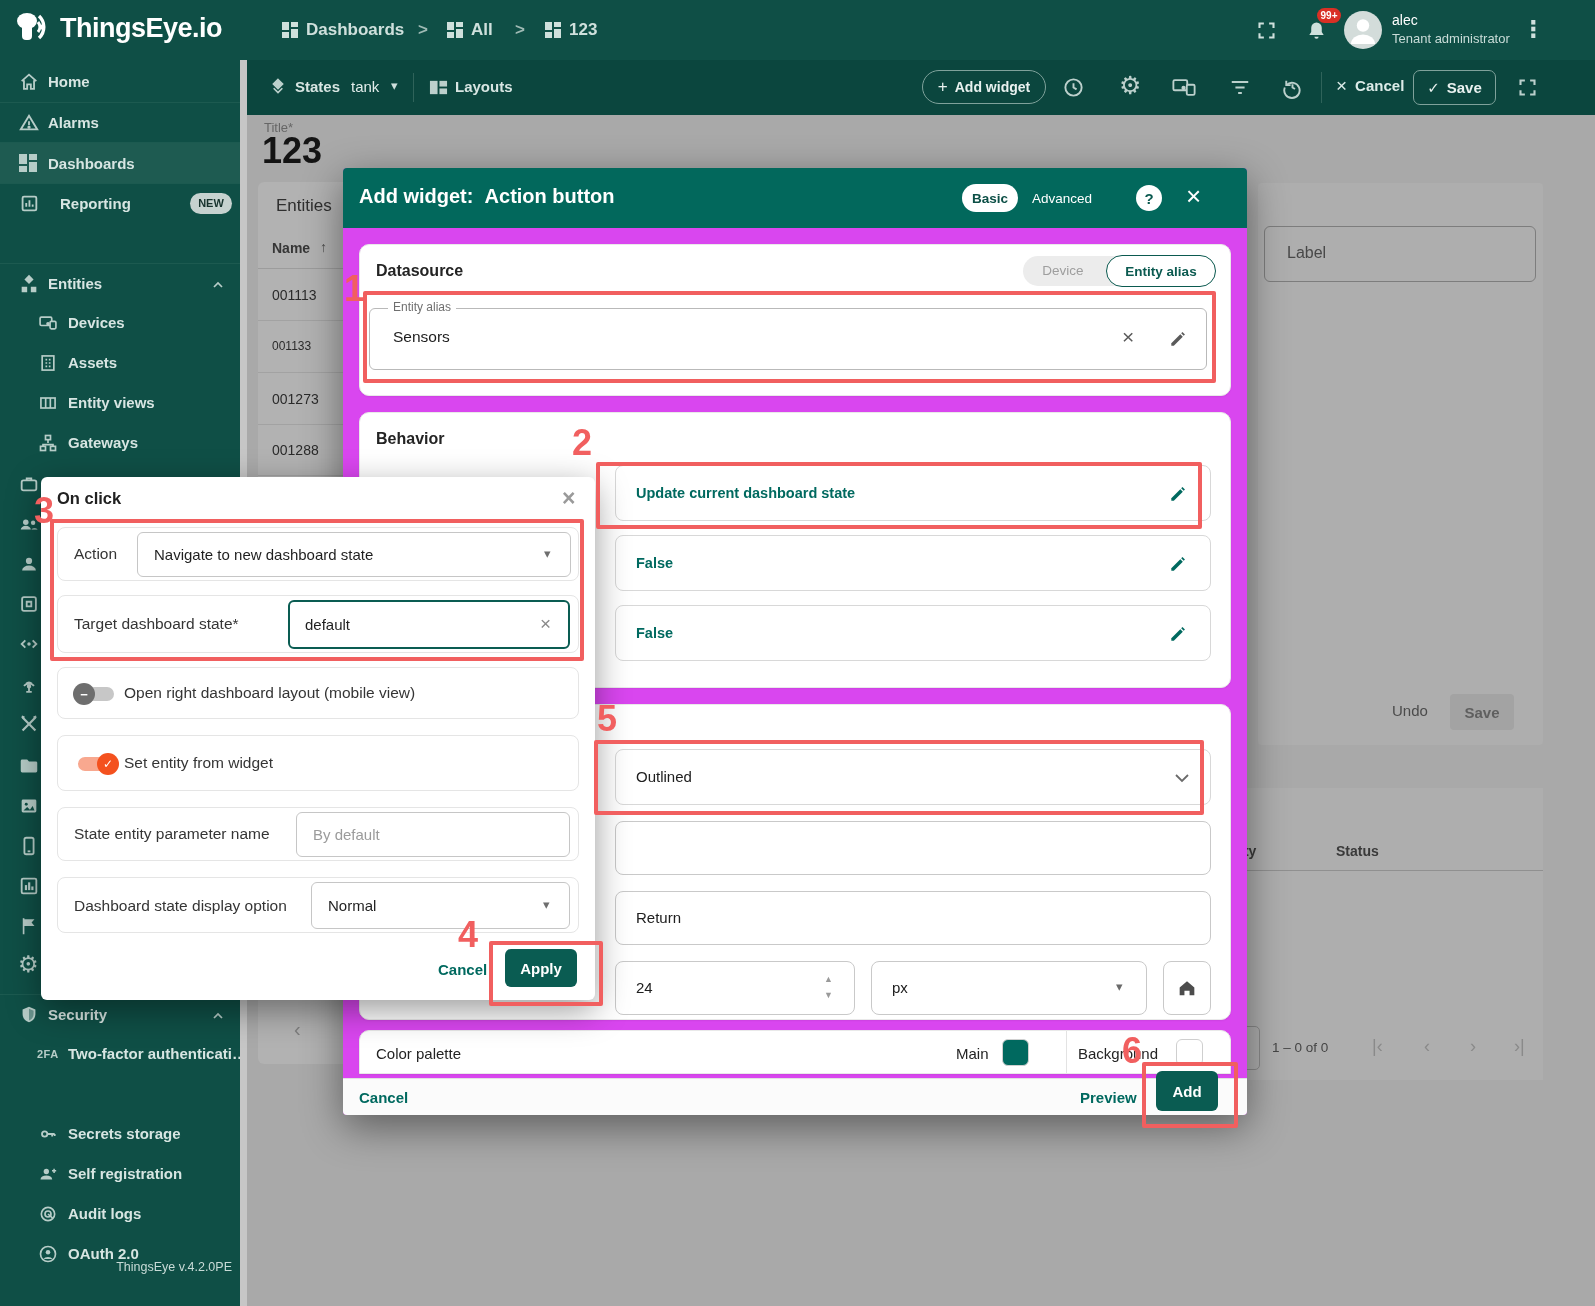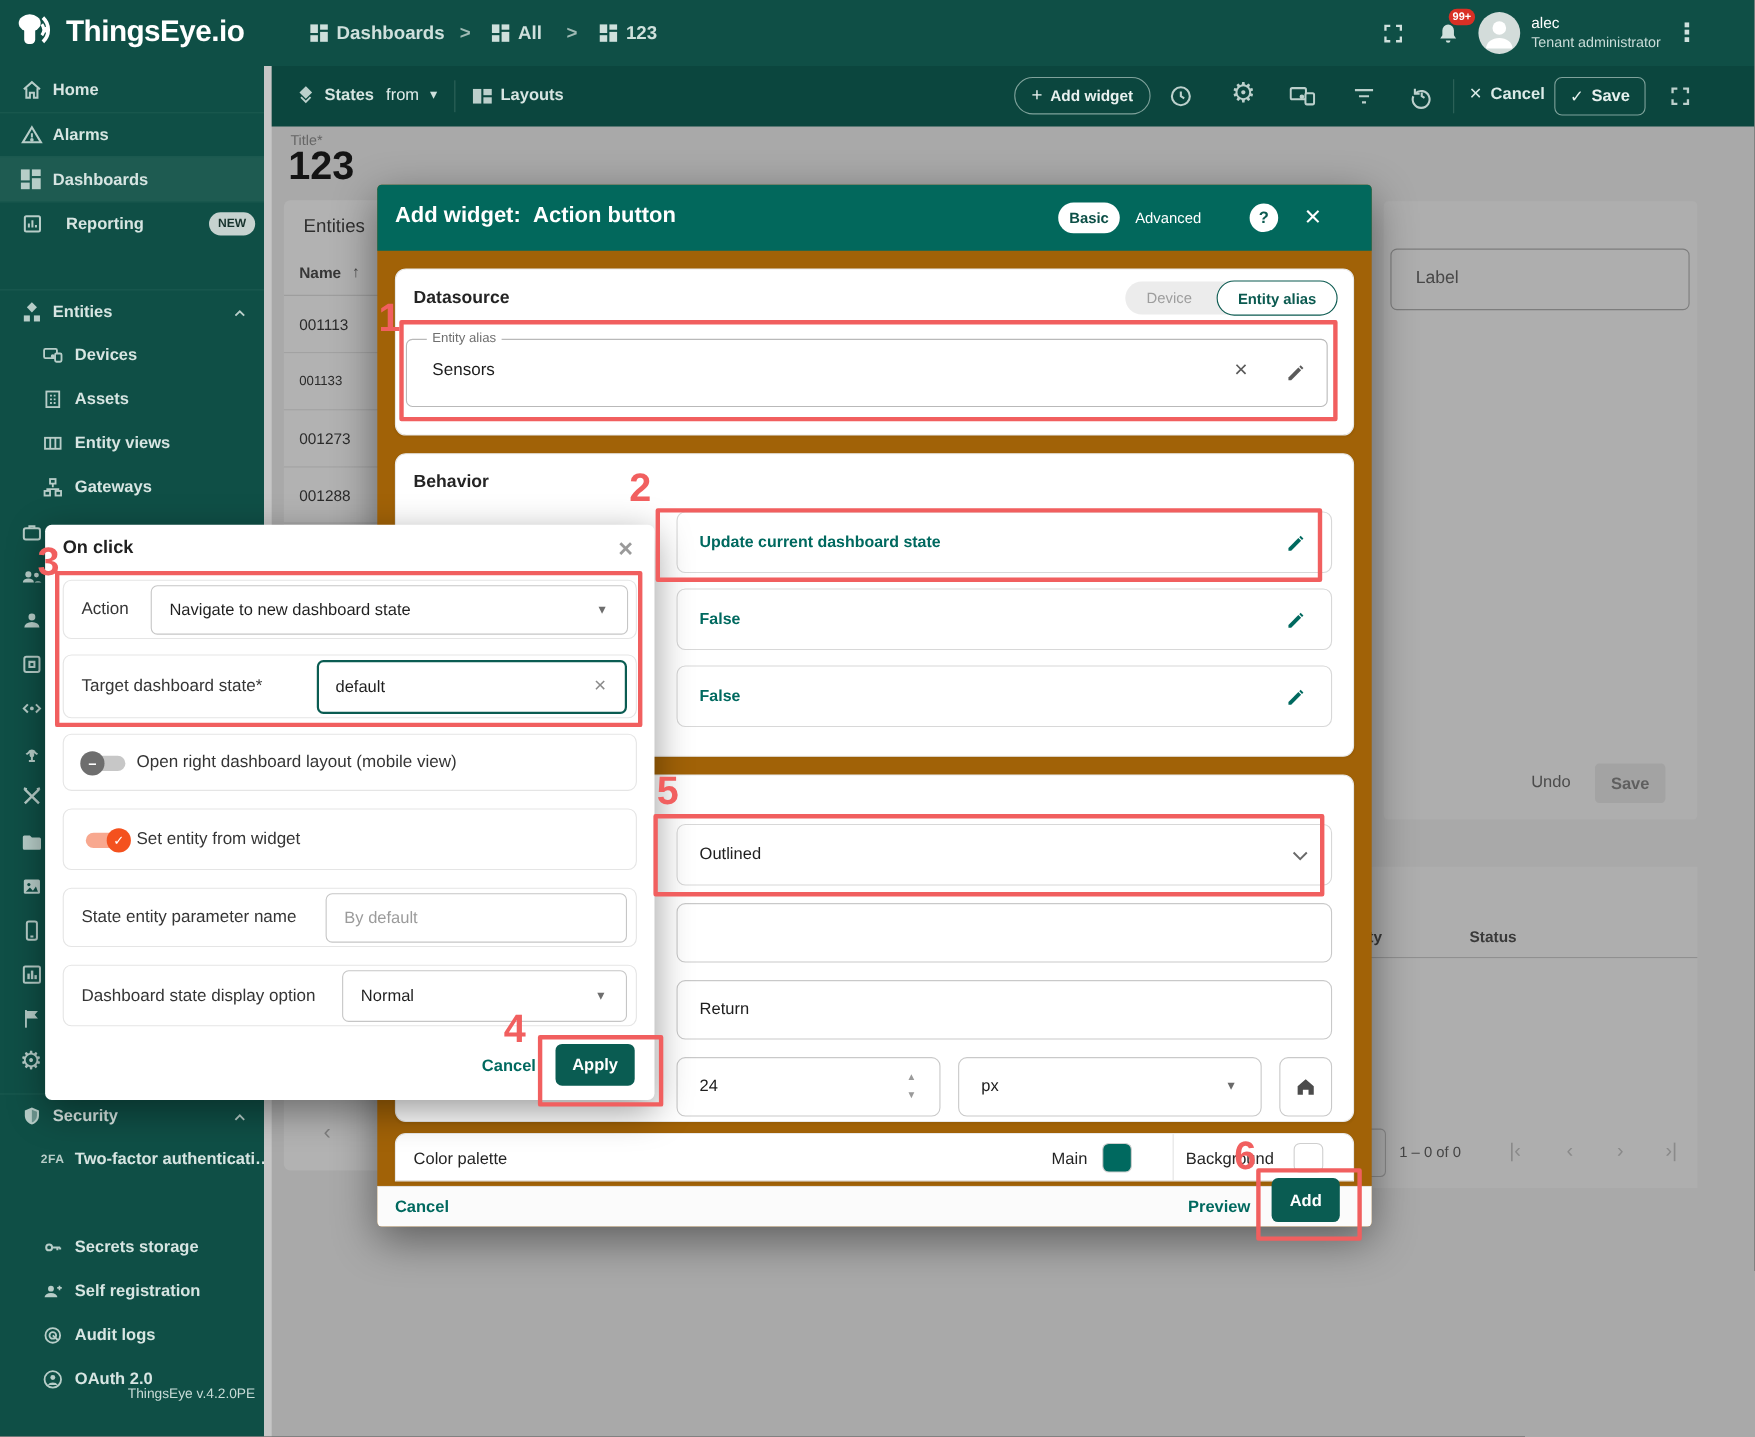--- a/index.html
+++ b/index.html
@@ -343,21 +343,21 @@
   <div class="a" style="left:240px;top:60px;width:7px;height:1246px;background:#c6c6c6;"></div>
 
   <div class="a" style="left:247px;top:60px;width:1348px;height:55px;background:var(--toolbar-bg,#0b463e);">
     <span class="a ic tb-ic" style="left:21px;top:17px;">
         <svg width="20" height="20" viewBox="0 0 24 24" fill="none" stroke="currentColor" stroke-width="2">
           <path d="M12 3l5.5 5.5L12 14 6.5 8.5z" fill="currentColor"></path>
           <path d="M6.8 13.5 12 18.7l5.2-5.2"></path>
         </svg>
       </span>
     <span class="a navlbl" style="left:48px;top:18px;">States</span>
-    <span class="a" style="left:104px;top:18px;font-size:15px;color:#e2edeb;">from</span>
+    <span class="a" style="left:104px;top:18px;font-size:15px;color:#e2edeb;">tank</span>
     <span class="a" style="left:144px;top:18px;font-size:13px;color:#cfe0dd;">▾</span>
     <span class="a" style="left:166px;top:13px;width:1px;height:29px;background:#2f635a;"></span>
     <span class="a ic tb-ic" style="left:182px;top:18px;">
         <svg width="19" height="19" viewBox="0 0 20 20" fill="currentColor">
           <rect x="1" y="3" width="8" height="14"></rect>
           <rect x="11" y="3" width="8" height="6"></rect>
           <rect x="11" y="11" width="8" height="6"></rect>
         </svg>
       </span>
     <span class="a navlbl" style="left:208px;top:18px;">Layouts</span>
@@ -442,21 +442,21 @@
     <span class="a" style="left:104px;top:55px;font-size:14px;font-weight:700;color:#3a3a3a;">Status</span>
     <div class="a" style="left:0;top:82px;width:100%;height:1px;background:#909090;"></div>
     <div class="a" style="left:6px;top:238px;width:22px;height:44px;border:1.5px solid #8a8a8a;border-radius:5px;"></div>
     <span class="a nw" style="left:40px;top:252px;font-size:13.5px;color:#454545;">1 – 0 of 0</span>
     <span class="a" style="left:140px;top:248px;font-size:18px;color:#8a8a8a;">|‹</span>
     <span class="a" style="left:192px;top:248px;font-size:18px;color:#8a8a8a;">‹</span>
     <span class="a" style="left:238px;top:248px;font-size:18px;color:#8a8a8a;">›</span>
     <span class="a" style="left:282px;top:248px;font-size:18px;color:#8a8a8a;">›|</span>
   </div>
 
-  <div class="a" style="left:343px;top:168px;width:904px;height:947px;background:#a16207;border-radius:4px;box-shadow:0 12px 40px rgba(0,0,0,.45);z-index:10;">
+  <div class="a" style="left:343px;top:168px;width:904px;height:947px;background:#d946ef;border-radius:4px;box-shadow:0 12px 40px rgba(0,0,0,.45);z-index:10;">
 
     <div class="a" style="left:0;top:0;width:904px;height:60px;background:var(--modal-header,#02685c);border-radius:4px 4px 0 0;">
       <span class="a nw" style="left:16px;top:17px;font-size:20px;font-weight:700;color:#fff;">
         <span>Add widget:</span>&nbsp;&nbsp;<span>Action button</span>
       </span>
       <div class="a flex" style="left:619px;top:16px;width:56px;height:28px;background:#fff;border-radius:14px;justify-content:center;">
         <span style="font-size:13.5px;font-weight:700;color:#0c4f46;">Basic</span>
       </div>
       <div class="a flex" style="left:683px;top:16px;width:72px;height:28px;justify-content:center;">
         <span style="font-size:13.5px;color:#fff;">Advanced</span>

